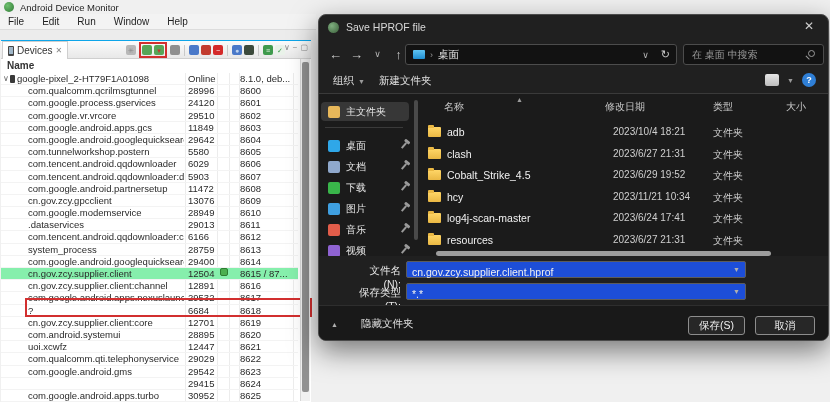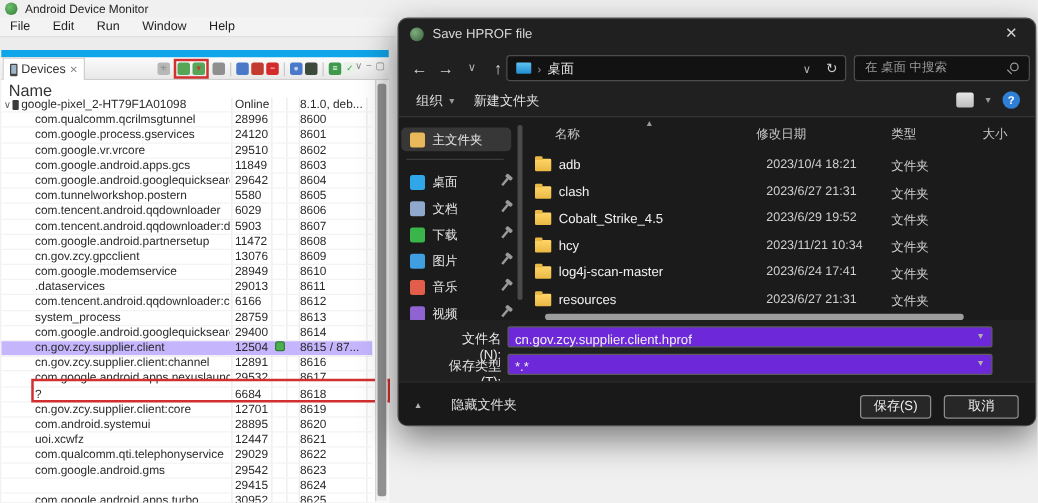--- a/index.html
+++ b/index.html
@@ -9,39 +9,39 @@
 
   
   .titlebar { left:0; top:0; width:830px; height:14px; background:#f0f0f0; display:flex; align-items:center; }
   .app-icon { width:10px; height:10px; border-radius:50%; background:radial-gradient(circle at 35% 35%, #6fc06f, #2f7a35); margin:0 6px 0 4px; }
   .app-title { font-size:9.5px; color:#1f1f1f; }
   .menubar { left:0; top:14px; width:316px; height:16px; background:#f3f3f3; border-bottom:1px solid #dcdcdc; display:flex; align-items:center; gap:18px; padding-left:8px; }
   .menu-item { font-size:10px; color:#1e1e1e; }
   .mid-strip { left:0; top:30px; width:316px; height:10px; background:#ececec; }
 
   
-  .devpanel { left:1px; top:40px; width:310px; height:362px; background:#ffffff; border-top:6px solid #0ea5e9; }
+  .devpanel { left:1px; top:40px; width:310px; height:362px; background:#ffffff; border-top:1px solid #0ea5e9; }
   .tabbar { left:0; top:0; width:100%; height:18px; background:linear-gradient(#fbfbfb,#e8e8e8); border-bottom:1px solid #cfcfcf; }
   .tab { left:1px; top:0; height:18px; padding:0 5px; background:#ffffff; border:1px solid #cfcfcf; border-bottom:none; display:flex; align-items:center; gap:3px; }
   .tab-label { font-size:10px; color:#333; }
   .tab-close { font-size:8px; color:#888; }
   .phone-ico { width:6px; height:10px; background:#444; border-radius:1px; position:relative; }
   .phone-ico::after { content:""; position:absolute; left:1px; top:1px; right:1px; bottom:2px; background:#9fb6c8; }
   .devtools { right:26px; top:2px; height:14px; display:flex; align-items:center; gap:2px; }
   .ticon { width:10px; height:10px; border-radius:2px; display:flex; align-items:center; justify-content:center; font-size:7px; line-height:1; }
   .tsep { width:1px; height:11px; background:#c9c9c9; margin:0 2px; }
   .red-wrap { display:flex; gap:2px; border:2px solid #d22f2f; padding:1px; margin:0 1px; }
   .winctl { right:3px; top:3px; display:flex; gap:3px; align-items:center; }
   .winctl span { font-size:8px; color:#8a8a8a; line-height:1; }
 
-  .colhead { left:6px; top:19px; font-size:13px; color:#333; }
+  .colhead { left:6px; top:19px; font-size:10px; color:#333;font-weight:bold; }
   .vline { top:32px; bottom:0; width:1px; background:#ececec; }
   .rows { left:0; top:32px; width:297px; height:330px; overflow:hidden; }
   .drow { position:relative; height:12.2px; font-size:9.5px; color:#2a2a2a; border-bottom:1px solid #f3f3f3; white-space:nowrap; }
-  .drow.sel { background:#c4b5fd; }
+  .drow.sel { background:#86efac; }
   .drow span { position:absolute; top:0; line-height:12px; }
   .c-name { left:27px; width:156px; overflow:hidden; }
   .c-name.dev { left:16px; width:167px; }
   .c-pid { left:187px; }
   .c-port { left:239px; }
   .expander { left:2px; color:#666; font-size:8px; }
   .dev-phone { position:absolute; left:9px; top:2px; width:5px; height:8px; background:#3a3a3a; border-radius:1px; }
   .bug { position:absolute; left:219px; top:2px; width:8px; height:8px; border-radius:2px; background:#4caf50; border:1px solid #2e7d32; }
   .vscroll { right:1px; top:18px; width:10px; bottom:1px; background:#f0f0f0; border-left:1px solid #d6d6d6; }
   .vthumb { position:absolute; left:1px; top:3px; width:7px; height:330px; background:#919191; border-radius:2px; }
@@ -91,21 +91,21 @@
   .frow { position:absolute; left:0; width:409px; height:21.5px; }
   .folder { position:absolute; left:7px; top:5px; width:13px; height:10px; background:linear-gradient(#ffd667,#eab844); border-radius:1px; }
   .folder::before { content:""; position:absolute; left:0; top:-2px; width:6px; height:3px; background:#eab844; border-radius:1px 1px 0 0; }
   .f-name { position:absolute; left:26px; top:4px; font-size:10.5px; color:#f2f2f2; }
   .f-date { position:absolute; left:192px; top:4px; font-size:10px; color:#cfcfcf; }
   .f-type { position:absolute; left:292px; top:4px; font-size:10px; color:#cfcfcf; }
   .hscroll { position:absolute; left:15px; top:157px; width:335px; height:5px; background:#9d9d9d; border-radius:3px; }
 
   .d-files { left:0; top:241px; width:100%; height:49px; background:#202020; }
   .f-label { position:absolute; width:82px; text-align:right; font-size:10.5px; color:#e6e6e6;padding-left:38px; }
-  .combo { position:absolute; left:87px; width:388px; height:17px; background:#6d28d9; border:1px solid #5c5c5c; border-radius:2px; }
+  .combo { position:absolute; left:87px; width:340px; height:17px; background:#1d4ed8; border:1px solid #5c5c5c; border-radius:2px; }
   .combo input { width:calc(100% - 20px); height:100%; background:transparent; border:none; outline:none; color:#f0f0f0; font-size:10.5px; padding-left:5px; font-family:"Liberation Sans",sans-serif; }
   .combo .chev { position:absolute; right:5px; top:4px; font-size:7px; color:#b0b0b0; }
 
   .d-bottom { left:0; top:290px; width:100%; height:37px; background:#191919; border-top:1px solid #2e2e2e; }
   .hidef { position:absolute; left:12px; top:11px; color:#e0e0e0; font-size:10.5px; display:flex; gap:23px; align-items:center; }
   .hidef .chev-up { font-size:7px; color:#b0b0b0; }
   .dbtn { position:absolute; top:10px; height:19px; background:#272727; border:1px solid #8d8d8d; border-radius:3px; color:#f0f0f0; font-size:10.5px; text-align:center; line-height:17px; }
   .btn-save { left:369px; width:57px; }
   .btn-cancel { left:436px; width:60px; }
 </style>

